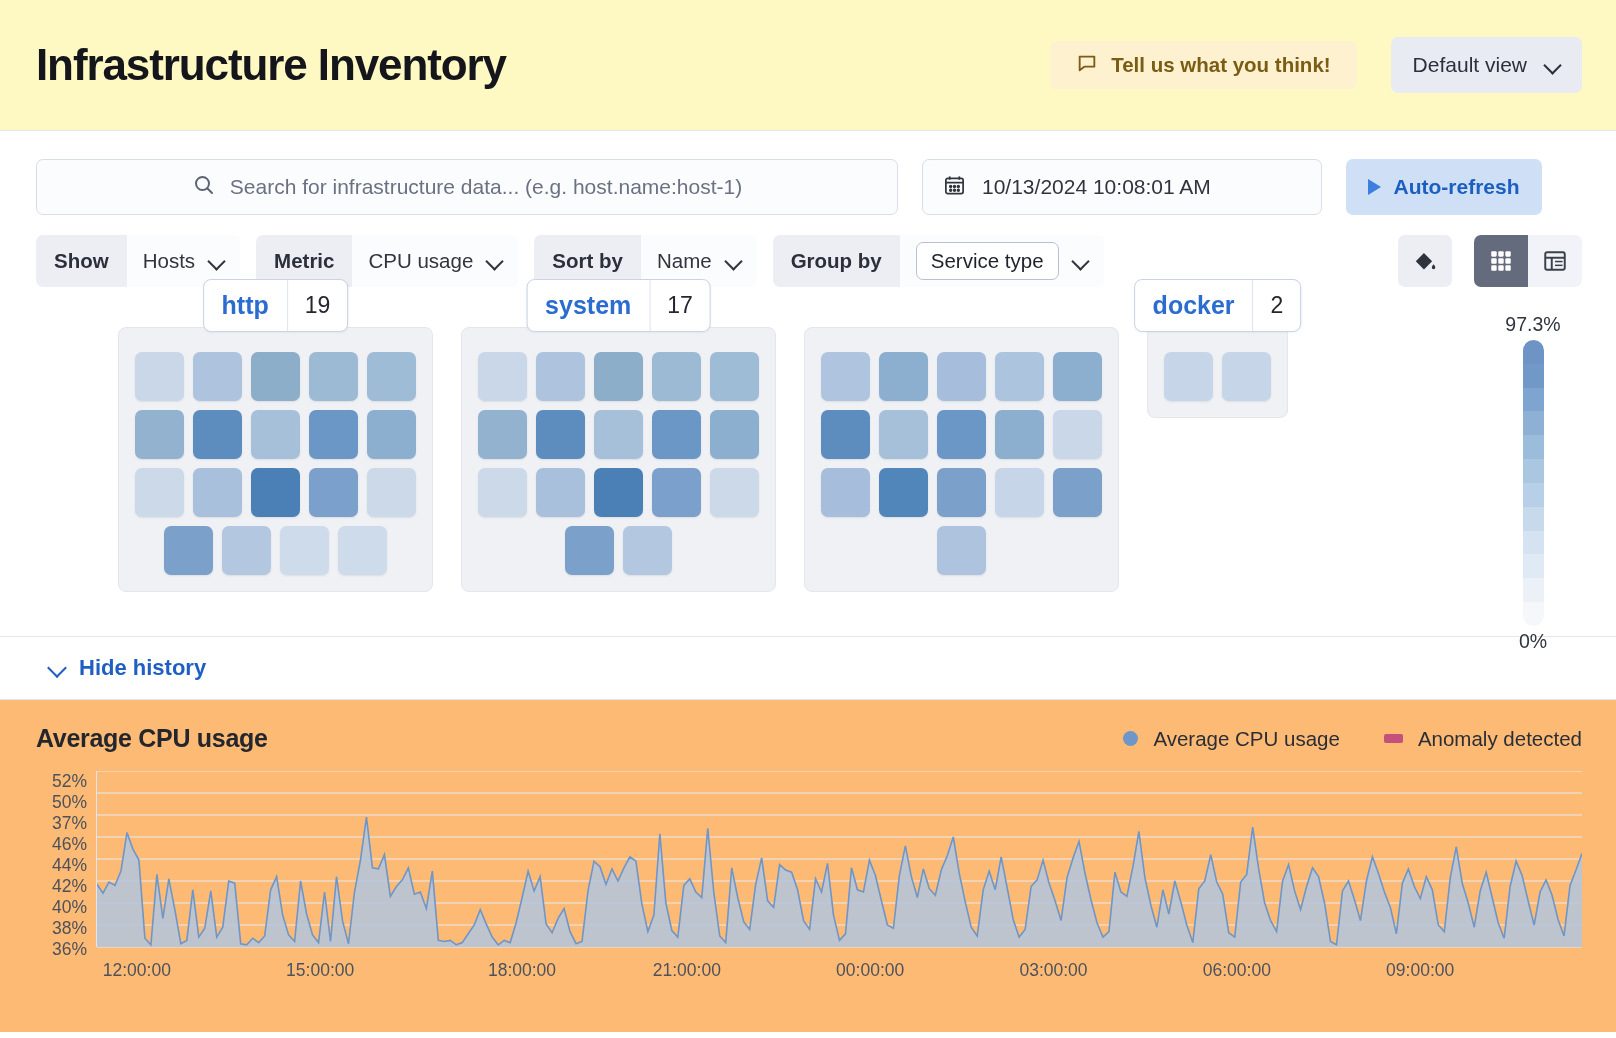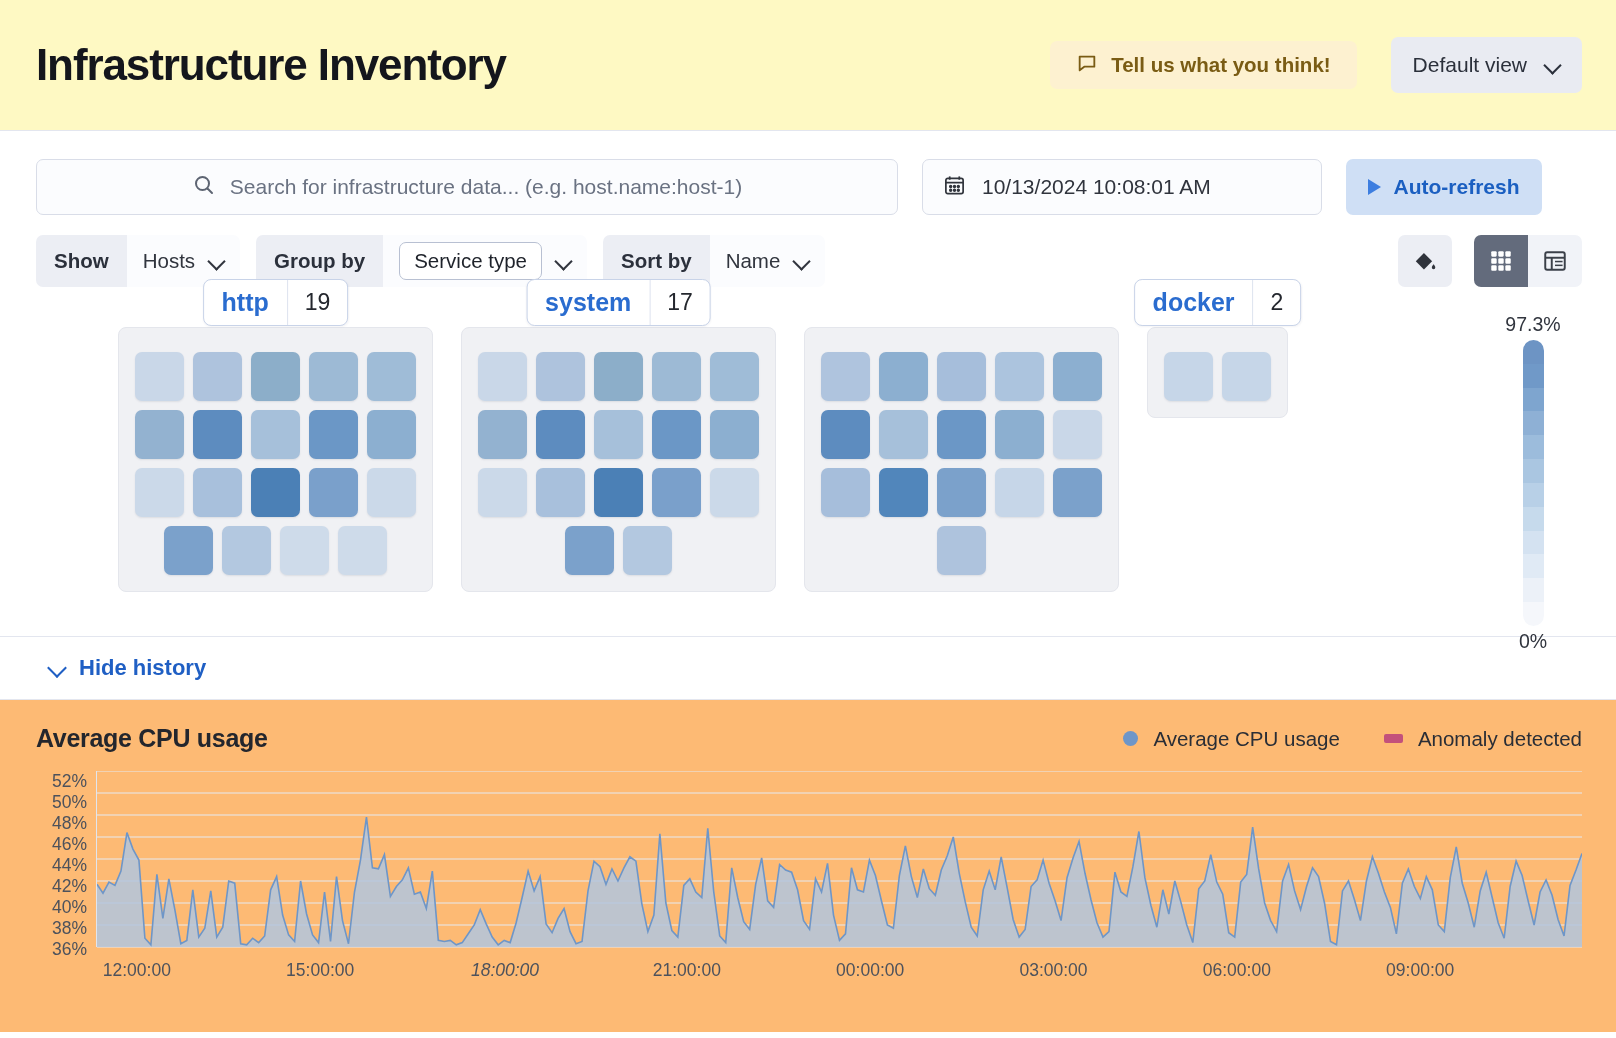--- a/index.html
+++ b/index.html
@@ -112,21 +112,21 @@
   
   .waffle-area {
     position: relative; margin-top: 18px; height: 332px;
     border-bottom: 1px solid #e3e6ef;
   }
   .waffle-groups { display: flex; padding-left: 118px; gap: 28px; }
   .wgroup { position: relative; }
   .wtitle {
     position: absolute; top: -26px; left: 50%; transform: translateX(-50%);
     background: #fff; border: 1.5px solid #c8d3e8; border-radius: 8px;
-    height: 47px; display: flex; align-items: stretch; z-index: 3;
+    height: 53px; display: flex; align-items: stretch; z-index: 3;
     box-shadow: 0 1px 2px rgba(30,40,70,.05);
   }
   .wtitle .nm {
     display: flex; align-items: center; padding: 0 18px;
     color: #2a6ccf; font-size: 25px; font-weight: 700;
   }
   .wtitle .ct {
     display: flex; align-items: center; padding: 0 17px;
     border-left: 1.5px solid #dde3ef; color: #24272e; font-size: 23px;
   }
@@ -248,30 +248,37 @@
 
     <div class="filter-row">
       <div class="fgroup">
         <div class="fkey">Show</div>
         <div class="fval">
           <span>Hosts</span>
           <span class="chev"></span>
         </div>
       </div>
       <div class="fgroup">
-        <div class="fkey">Group by</div>
+        <div class="fkey">Metric</div>
         <div class="fval">
-          <span class="pill">Service type</span>
+          <span>CPU usage</span>
           <span class="chev"></span>
         </div>
       </div>
       <div class="fgroup">
         <div class="fkey">Sort by</div>
         <div class="fval">
           <span>Name</span>
+          <span class="chev"></span>
+        </div>
+      </div>
+      <div class="fgroup">
+        <div class="fkey">Group by</div>
+        <div class="fval">
+          <span class="pill">Service type</span>
           <span class="chev"></span>
         </div>
       </div>
 
       <div class="icon-btns">
         <button class="paint-btn">
           <svg width="26" height="26" viewBox="0 0 24 24" fill="#2f333b">
             <path d="M3.5 12.2 11 4.7l7.6 7.5-7.6 7.6z"></path>
             <path d="M20.2 15.2c.9 1.3 1.3 2 1.3 2.7a1.6 1.6 0 1 1-3.2 0c0-.7.5-1.4 1.3-2.7z"></path>
           </svg>
@@ -451,21 +458,21 @@
         <div class="lg">
           <span class="sq"></span>
           <span>Anomaly detected</span>
         </div>
       </div>
     </div>
     <div class="chart-body">
       <div class="yaxis" id="yaxis">
           <div>52%</div>
           <div>50%</div>
-          <div>48%</div>
+          <div>37%</div>
           <div>46%</div>
           <div>44%</div>
           <div>42%</div>
           <div>40%</div>
           <div>38%</div>
           <div>36%</div>
         </div>
       <div class="plot" id="plot">
           <svg width="1485" height="178" viewBox="0 0 1485 178" preserveAspectRatio="none">
             <line x1="0" y1="0.0" x2="1485" y2="0.0" stroke="#e6eaf1" stroke-width="1"></line>
@@ -478,21 +485,21 @@
             <line x1="0" y1="154.0" x2="1485" y2="154.0" stroke="#e6eaf1" stroke-width="1"></line>
             <line x1="0" y1="176.0" x2="1485" y2="176.0" stroke="#e6eaf1" stroke-width="1"></line>
             <path d="M0,176.0 L0.00,113.30 L5.99,122.10 L11.98,111.10 L17.96,114.40 L23.95,100.10 L29.94,61.60 L35.93,78.10 L41.92,89.10 L47.90,167.20 L53.89,173.80 L59.88,103.40 L65.87,147.40 L71.85,107.80 L77.84,138.60 L83.83,172.70 L89.82,169.40 L95.81,118.80 L101.79,166.10 L107.78,157.30 L113.77,119.90 L119.76,166.10 L125.75,156.20 L131.73,110.00 L137.72,112.20 L143.71,172.70 L149.70,173.80 L155.69,167.20 L161.67,171.60 L167.66,165.00 L173.65,118.80 L179.64,105.60 L185.63,144.10 L191.61,163.90 L197.60,170.50 L203.59,110.00 L209.58,143.00 L215.56,163.90 L221.55,171.60 L227.54,121.00 L233.53,170.50 L239.52,105.60 L245.50,149.60 L251.49,172.70 L257.48,121.00 L263.47,89.10 L269.46,46.20 L275.44,96.80 L281.43,97.90 L287.42,83.60 L293.41,125.40 L299.40,115.50 L305.38,108.90 L311.37,96.80 L317.36,123.20 L323.35,121.00 L329.33,137.50 L335.32,100.10 L341.31,169.40 L347.30,170.50 L353.29,169.40 L359.27,173.80 L365.26,171.60 L371.25,162.80 L377.24,154.00 L383.23,138.60 L389.21,152.90 L395.20,166.10 L401.19,173.80 L407.18,169.40 L413.17,171.60 L419.15,151.80 L425.14,126.50 L431.13,100.10 L437.12,119.90 L443.10,105.60 L449.09,152.90 L455.08,161.70 L461.07,147.40 L467.06,137.50 L473.04,160.60 L479.03,172.70 L485.02,170.50 L491.01,119.90 L497.00,90.20 L502.98,95.70 L508.97,113.30 L514.96,97.90 L520.95,110.00 L526.94,96.80 L532.92,85.80 L538.91,90.20 L544.90,133.10 L550.89,160.60 L556.88,144.10 L562.86,62.70 L568.85,132.00 L574.84,159.50 L580.83,166.10 L586.81,114.40 L592.80,107.80 L598.79,121.00 L604.78,126.50 L610.77,57.20 L616.75,121.00 L622.74,165.00 L628.73,171.60 L634.72,96.80 L640.71,126.50 L646.69,150.70 L652.68,158.40 L658.67,113.30 L664.66,86.90 L670.65,129.80 L676.63,136.40 L682.62,93.50 L688.61,99.00 L694.60,101.20 L700.58,118.80 L706.57,149.60 L712.56,158.40 L718.55,107.80 L724.54,121.00 L730.52,92.40 L736.51,144.10 L742.50,169.40 L748.49,162.80 L754.48,96.80 L760.46,118.80 L766.45,121.00 L772.44,89.10 L778.43,104.50 L784.42,129.80 L790.40,154.00 L796.39,157.30 L802.38,104.50 L808.37,74.80 L814.35,105.60 L820.34,126.50 L826.33,97.90 L832.32,117.70 L838.31,124.30 L844.29,99.00 L850.28,84.70 L856.27,66.00 L862.26,102.30 L868.25,130.90 L874.23,156.20 L880.22,165.00 L886.21,118.80 L892.20,100.10 L898.19,118.80 L904.17,85.80 L910.16,116.60 L916.15,148.50 L922.14,166.10 L928.13,158.40 L934.11,115.50 L940.10,108.90 L946.09,89.10 L952.08,112.20 L958.06,129.80 L964.05,149.60 L970.04,106.70 L976.03,86.90 L982.02,70.40 L988.00,102.30 L993.99,128.70 L999.98,151.80 L1005.97,166.10 L1011.96,160.60 L1017.94,101.20 L1023.93,121.00 L1029.92,125.40 L1035.91,95.70 L1041.90,60.50 L1047.88,106.70 L1053.87,134.20 L1059.86,156.20 L1065.85,118.80 L1071.83,143.00 L1077.82,110.00 L1083.81,130.90 L1089.80,154.00 L1095.79,171.60 L1101.77,117.70 L1107.76,110.00 L1113.75,83.60 L1119.74,111.10 L1125.73,123.20 L1131.71,161.70 L1137.70,166.10 L1143.69,111.10 L1149.68,103.40 L1155.67,56.10 L1161.65,97.90 L1167.64,132.00 L1173.63,149.60 L1179.62,160.60 L1185.60,110.00 L1191.59,93.50 L1197.58,119.90 L1203.57,138.60 L1209.56,115.50 L1215.54,96.80 L1221.53,105.60 L1227.52,132.00 L1233.51,170.50 L1239.50,173.80 L1245.48,119.90 L1251.47,110.00 L1257.46,128.70 L1263.45,149.60 L1269.44,110.00 L1275.42,85.80 L1281.41,102.30 L1287.40,121.00 L1293.39,136.40 L1299.38,162.80 L1305.36,112.20 L1311.35,97.90 L1317.34,115.50 L1323.33,127.60 L1329.31,105.60 L1335.30,118.80 L1341.29,154.00 L1347.28,160.60 L1353.27,106.70 L1359.25,75.90 L1365.24,112.20 L1371.23,132.00 L1377.22,156.20 L1383.21,119.90 L1389.19,101.20 L1395.18,126.50 L1401.17,151.80 L1407.16,167.20 L1413.15,115.50 L1419.13,90.20 L1425.12,104.50 L1431.11,129.80 L1437.10,154.00 L1443.08,121.00 L1449.07,108.90 L1455.06,124.30 L1461.05,148.50 L1467.04,165.00 L1473.02,114.40 L1479.01,99.00 L1485.00,82.50 L1485,176 Z" fill="#b2c6de" fill-opacity="0.85"></path>
             <path d="M0.00,113.30 L5.99,122.10 L11.98,111.10 L17.96,114.40 L23.95,100.10 L29.94,61.60 L35.93,78.10 L41.92,89.10 L47.90,167.20 L53.89,173.80 L59.88,103.40 L65.87,147.40 L71.85,107.80 L77.84,138.60 L83.83,172.70 L89.82,169.40 L95.81,118.80 L101.79,166.10 L107.78,157.30 L113.77,119.90 L119.76,166.10 L125.75,156.20 L131.73,110.00 L137.72,112.20 L143.71,172.70 L149.70,173.80 L155.69,167.20 L161.67,171.60 L167.66,165.00 L173.65,118.80 L179.64,105.60 L185.63,144.10 L191.61,163.90 L197.60,170.50 L203.59,110.00 L209.58,143.00 L215.56,163.90 L221.55,171.60 L227.54,121.00 L233.53,170.50 L239.52,105.60 L245.50,149.60 L251.49,172.70 L257.48,121.00 L263.47,89.10 L269.46,46.20 L275.44,96.80 L281.43,97.90 L287.42,83.60 L293.41,125.40 L299.40,115.50 L305.38,108.90 L311.37,96.80 L317.36,123.20 L323.35,121.00 L329.33,137.50 L335.32,100.10 L341.31,169.40 L347.30,170.50 L353.29,169.40 L359.27,173.80 L365.26,171.60 L371.25,162.80 L377.24,154.00 L383.23,138.60 L389.21,152.90 L395.20,166.10 L401.19,173.80 L407.18,169.40 L413.17,171.60 L419.15,151.80 L425.14,126.50 L431.13,100.10 L437.12,119.90 L443.10,105.60 L449.09,152.90 L455.08,161.70 L461.07,147.40 L467.06,137.50 L473.04,160.60 L479.03,172.70 L485.02,170.50 L491.01,119.90 L497.00,90.20 L502.98,95.70 L508.97,113.30 L514.96,97.90 L520.95,110.00 L526.94,96.80 L532.92,85.80 L538.91,90.20 L544.90,133.10 L550.89,160.60 L556.88,144.10 L562.86,62.70 L568.85,132.00 L574.84,159.50 L580.83,166.10 L586.81,114.40 L592.80,107.80 L598.79,121.00 L604.78,126.50 L610.77,57.20 L616.75,121.00 L622.74,165.00 L628.73,171.60 L634.72,96.80 L640.71,126.50 L646.69,150.70 L652.68,158.40 L658.67,113.30 L664.66,86.90 L670.65,129.80 L676.63,136.40 L682.62,93.50 L688.61,99.00 L694.60,101.20 L700.58,118.80 L706.57,149.60 L712.56,158.40 L718.55,107.80 L724.54,121.00 L730.52,92.40 L736.51,144.10 L742.50,169.40 L748.49,162.80 L754.48,96.80 L760.46,118.80 L766.45,121.00 L772.44,89.10 L778.43,104.50 L784.42,129.80 L790.40,154.00 L796.39,157.30 L802.38,104.50 L808.37,74.80 L814.35,105.60 L820.34,126.50 L826.33,97.90 L832.32,117.70 L838.31,124.30 L844.29,99.00 L850.28,84.70 L856.27,66.00 L862.26,102.30 L868.25,130.90 L874.23,156.20 L880.22,165.00 L886.21,118.80 L892.20,100.10 L898.19,118.80 L904.17,85.80 L910.16,116.60 L916.15,148.50 L922.14,166.10 L928.13,158.40 L934.11,115.50 L940.10,108.90 L946.09,89.10 L952.08,112.20 L958.06,129.80 L964.05,149.60 L970.04,106.70 L976.03,86.90 L982.02,70.40 L988.00,102.30 L993.99,128.70 L999.98,151.80 L1005.97,166.10 L1011.96,160.60 L1017.94,101.20 L1023.93,121.00 L1029.92,125.40 L1035.91,95.70 L1041.90,60.50 L1047.88,106.70 L1053.87,134.20 L1059.86,156.20 L1065.85,118.80 L1071.83,143.00 L1077.82,110.00 L1083.81,130.90 L1089.80,154.00 L1095.79,171.60 L1101.77,117.70 L1107.76,110.00 L1113.75,83.60 L1119.74,111.10 L1125.73,123.20 L1131.71,161.70 L1137.70,166.10 L1143.69,111.10 L1149.68,103.40 L1155.67,56.10 L1161.65,97.90 L1167.64,132.00 L1173.63,149.60 L1179.62,160.60 L1185.60,110.00 L1191.59,93.50 L1197.58,119.90 L1203.57,138.60 L1209.56,115.50 L1215.54,96.80 L1221.53,105.60 L1227.52,132.00 L1233.51,170.50 L1239.50,173.80 L1245.48,119.90 L1251.47,110.00 L1257.46,128.70 L1263.45,149.60 L1269.44,110.00 L1275.42,85.80 L1281.41,102.30 L1287.40,121.00 L1293.39,136.40 L1299.38,162.80 L1305.36,112.20 L1311.35,97.90 L1317.34,115.50 L1323.33,127.60 L1329.31,105.60 L1335.30,118.80 L1341.29,154.00 L1347.28,160.60 L1353.27,106.70 L1359.25,75.90 L1365.24,112.20 L1371.23,132.00 L1377.22,156.20 L1383.21,119.90 L1389.19,101.20 L1395.18,126.50 L1401.17,151.80 L1407.16,167.20 L1413.15,115.50 L1419.13,90.20 L1425.12,104.50 L1431.11,129.80 L1437.10,154.00 L1443.08,121.00 L1449.07,108.90 L1455.06,124.30 L1461.05,148.50 L1467.04,165.00 L1473.02,114.40 L1479.01,99.00 L1485.00,82.50 " fill="none" stroke="#6e96c8" stroke-width="1.6"></path>
           </svg>
         </div>
     </div>
     <div class="xaxis" id="xaxis">
         <span class="xtick" style="left: 100.833px;">12:00:00</span>
         <span class="xtick" style="left: 284.167px;">15:00:00</span>
-        <span class="xtick" style="left: 469px; font-style: italic;">18:00:00</span>
+        <span class="xtick" style="left: 486px;">18:00:00</span>
         <span class="xtick" style="left: 650.833px;">21:00:00</span>
         <span class="xtick" style="left: 834.167px;">00:00:00</span>
         <span class="xtick" style="left: 1017.5px;">03:00:00</span>
         <span class="xtick" style="left: 1200.83px;">06:00:00</span>
         <span class="xtick" style="left: 1384.17px;">09:00:00</span>
       </div>
   </div>
 
 </div>
 

